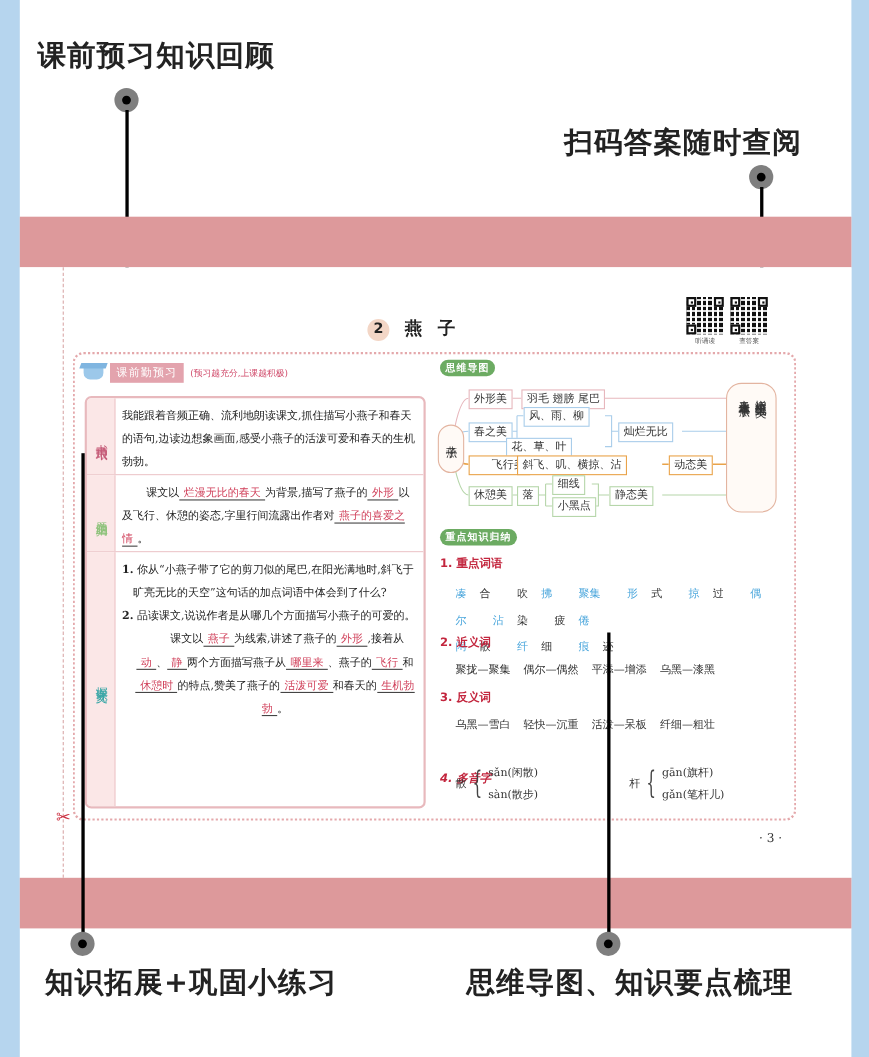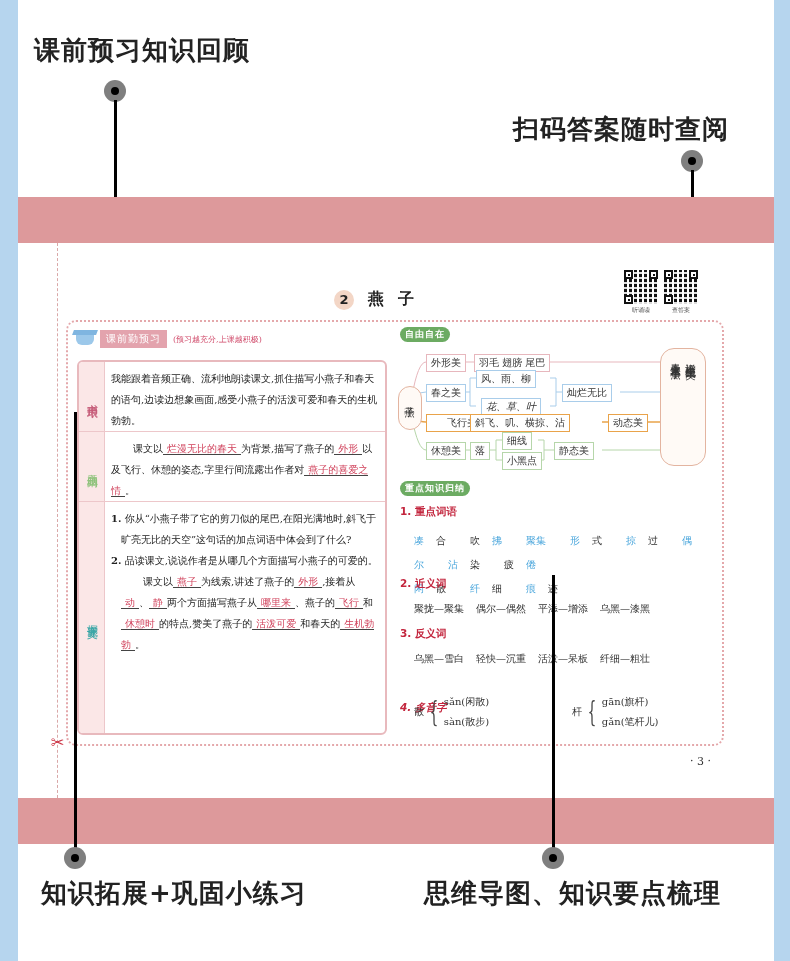--- a/index.html
+++ b/index.html
@@ -132,28 +132,28 @@
     <div class="lcat">
         <span style="color:#3aa6a6;">探究课文</span>
       </div>
     <div class="lcontent">
       <div style="padding-left:10px;text-indent:-10px;">
         <span class="q-num">1.</span> <span>你从“小燕子带了它的剪刀似的尾巴,在阳光满地时,斜飞于旷亮无比的天空”这句话的加点词语中体会到了什么?</span>
       </div>
       <div style="padding-left:10px;text-indent:-10px;">
         <span class="q-num">2.</span> <span>品读课文,说说作者是从哪几个方面描写小燕子的可爱的。</span>
       </div>
-      <div style="padding-left:10px;">
+      <div style="padding-left:10px;text-align:center;">
         <span class="indent">课文以</span><span class="ans">燕子</span><span>为线索,讲述了燕子的</span><span class="ans">外形</span><span>,接着从</span><span class="ans">动</span><span>、</span><span class="ans">静</span><span>两个方面描写燕子从</span><span class="ans">哪里来</span><span>、燕子的</span><span class="ans">飞行</span><span>和</span><span class="ans">休憩时</span><span>的特点,赞美了燕子的</span><span class="ans">活泼可爱</span><span>和春天的</span><span class="ans">生机勃勃</span><span>。</span>
       </div>
     </div>
   </div>
 </div>
 
-<div class="green-tag" style="left:400px;top:327px;">自由自在</div>
+<div class="green-tag" style="left:400px;top:327px;">思维导图</div>
 <div class="mm">
   <svg width="320" height="118">
     <path d="M14 48 Q20 14 28 14" stroke="#e7b7bd" fill="none"></path>
     <path d="M14 48 Q22 44 28 44" stroke="#a9cdea" fill="none"></path>
     <path d="M14 70 Q22 74 28 74" stroke="#e9a34a" fill="none" stroke-width="1.5"></path>
     <path d="M14 70 Q20 102 28 102" stroke="#b6d6aa" fill="none"></path>
     <line x1="66" y1="14" x2="76" y2="14" stroke="#e7b7bd"></line>
     <line x1="150" y1="14" x2="262" y2="14" stroke="#e7b7bd"></line>
     <path d="M66 44 L72 44 M72 30 L72 58 M72 30 L78 30 M72 58 L78 58" stroke="#a9cdea" fill="none"></path>
     <path d="M152 30 L158 30 L158 58 L152 58 M158 44 L164 44" stroke="#a9cdea" fill="none"></path>
@@ -166,21 +166,21 @@
     <path d="M140 92 L146 92 L146 112 L140 112 M146 102 L156 102" stroke="#b6d6aa" fill="none"></path>
     <line x1="204" y1="102" x2="262" y2="102" stroke="#b6d6aa"></line>
   </svg>
   <div class="cloud" style="left:0;top:38px;width:24px;height:44px;padding:3px 4px;"><span class="vtxt">燕子</span></div>
 
   <div class="node b-pink" style="left:28px;top:6px;">外形美</div>
   <div class="node b-pink" style="left:76px;top:6px;">羽毛 翅膀 尾巴</div>
 
   <div class="node b-blue" style="left:28px;top:36px;">春之美</div>
   <div class="node b-blue" style="left:78px;top:22px;">风、雨、柳</div>
-  <div class="node b-blue" style="left:83px;top:50px;font-style:italic;">花、草、叶</div>
+  <div class="node b-blue" style="left:62px;top:50px;">花、草、叶</div>
   <div class="node b-blue" style="left:164px;top:36px;">灿烂无比</div>
 
   <div class="node b-orange" style="left:28px;top:66px;padding-left:20px;">飞行美</div>
   <div class="node b-orange" style="left:72px;top:66px;">斜飞、叽、横掠、沾</div>
   <div class="node b-orange" style="left:210px;top:66px;">动态美</div>
 
   <div class="node b-green" style="left:28px;top:94px;">休憩美</div>
   <div class="node b-green" style="left:72px;top:94px;">落</div>
   <div class="node b-green" style="left:104px;top:84px;">细线</div>
   <div class="node b-green" style="left:104px;top:104px;">小黑点</div>

